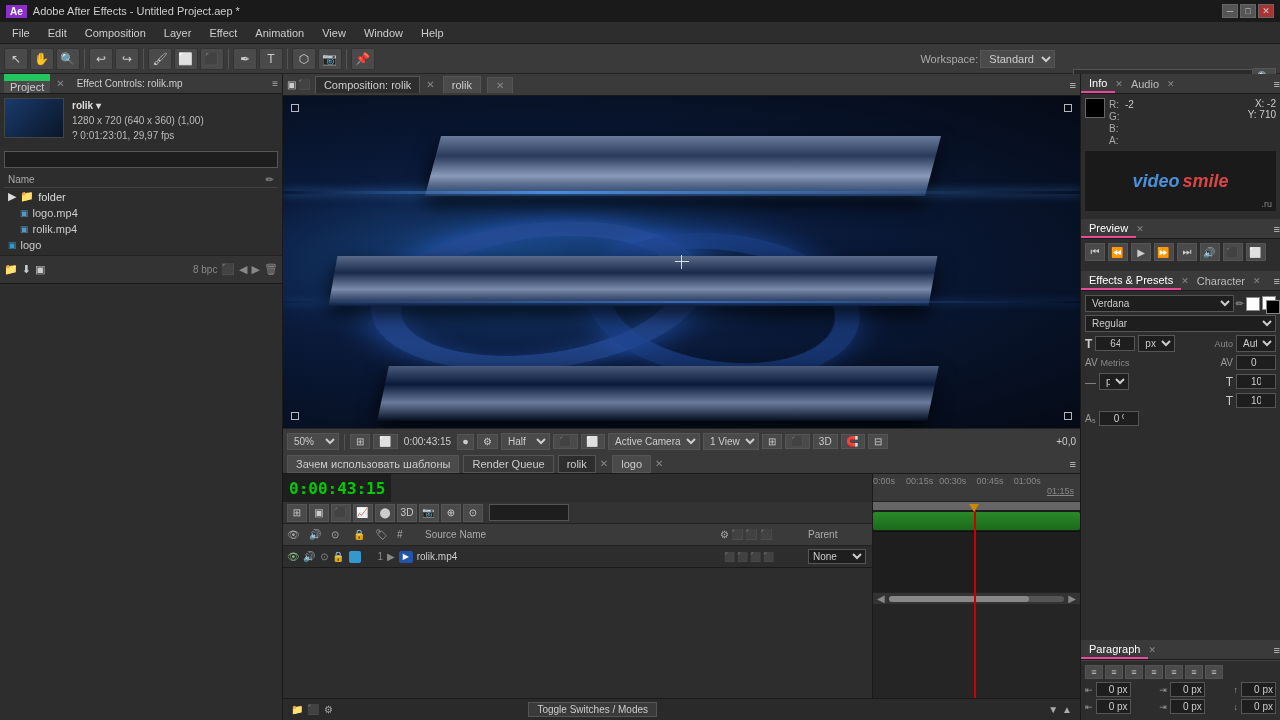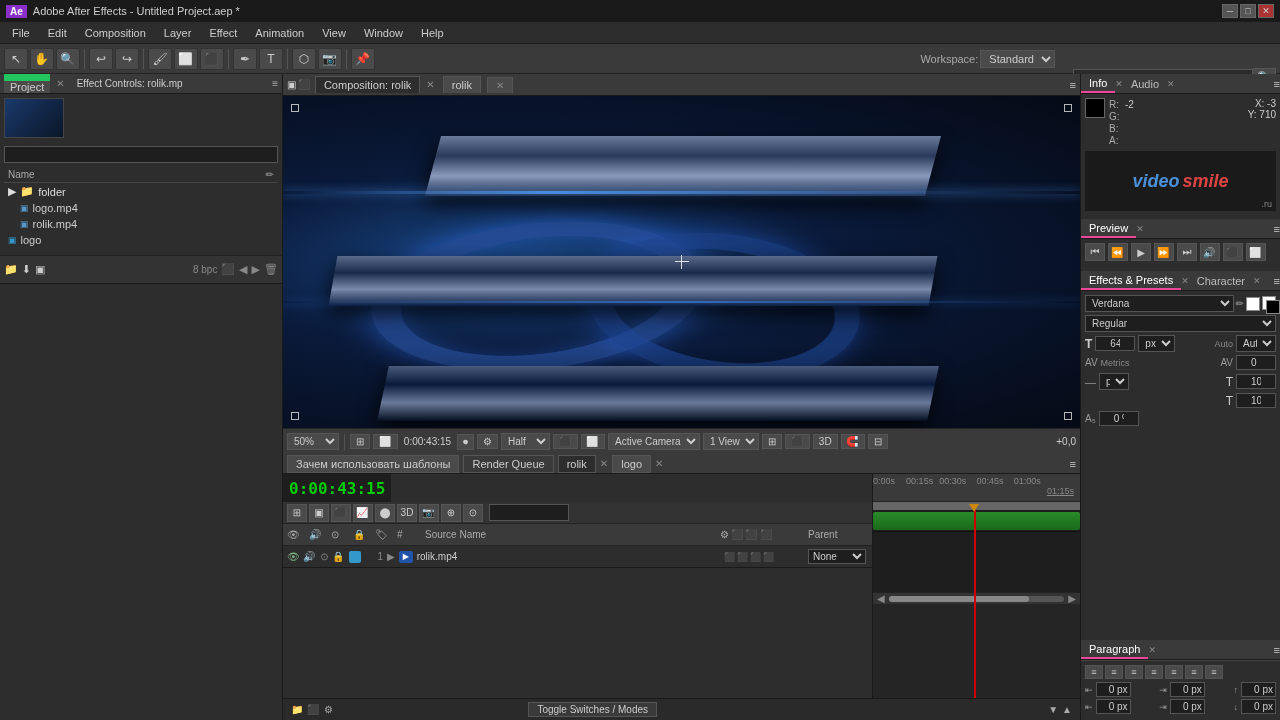--- a/index.html
+++ b/index.html
@@ -215,20 +215,27 @@
       <div class="panel-header">
         <span class="panel-tab active">Project</span>
         <span style="color:#888;font-size:10px;padding:0 2px;">✕</span>
         <span class="panel-tab" style="font-size:10px;">Effect Controls: rolik.mp</span>
         <span class="panel-close">≡</span>
       </div>
 
       <div id="project-content">
         <div style="display:flex; margin-bottom:4px;">
           <div class="project-preview" style="background: linear-gradient(135deg, #1a3a6b, #0a1628);"></div>
+          <div class="project-info">
+            <div class="name">
+              rolik ▾
+            </div>
+            <div>1280 x 720  (640 x 360) (1,00)</div>
+            <div>? 0:01:23:01, 29,97 fps</div>
+          </div>
         </div>
 
         <div class="project-search">
           <input type="text" style="background: rgb(30, 30, 30); border: 1px solid rgb(85, 85, 85); color: rgb(204, 204, 204); font-size: 10px; padding: 2px 4px; width: 100%;">
         </div>
 
         <div style="display:flex;align-items:center;justify-content:space-between;padding:2px 4px;border-bottom:1px solid #444;font-size:10px;color:#aaa;">
           <span>Name</span>
           <span>✏</span>
         </div>
@@ -507,21 +514,21 @@
           <div class="color-row">
             <span class="color-label">B:</span>
             <span class="color-val"></span>
           </div>
           <div class="color-row">
             <span class="color-label">A:</span>
             <span class="color-val"></span>
           </div>
         </div>
         <div style="font-size:10px;color:#ccc;margin-left:auto;text-align:right;">
-          <div>X: -3</div>
+          <div>X: -2</div>
           <div>Y: 710</div>
         </div>
       </div>
       <div class="video-smile">
         <span class="video-smile-text">video</span>
         <span style="font-size:18px;font-weight:bold;color:#dd4444;font-style:italic;margin-left:3px;">smile</span>
         <span style="font-size:9px;color:#888;position:absolute;bottom:2px;right:4px;">.ru</span>
       </div>
     </div>
 

